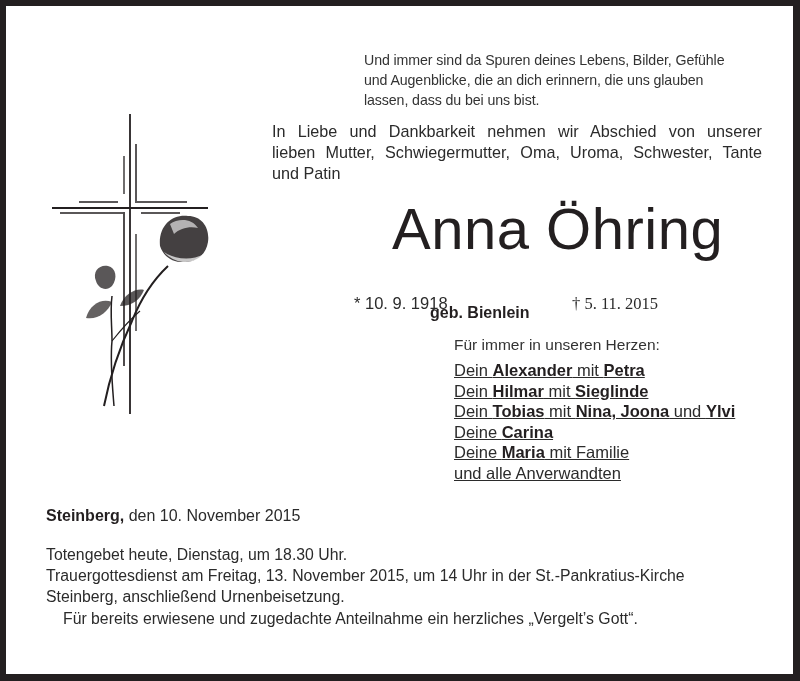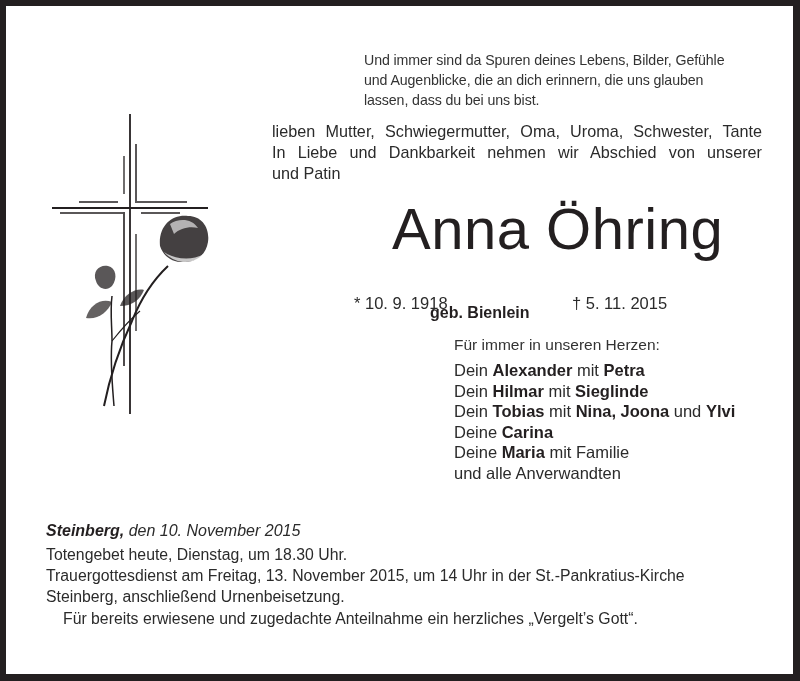--- a/index.html
+++ b/index.html
@@ -45,36 +45,36 @@
       font-size: 16px; font-weight: bold;
       color: #231f20;
       margin-top: 32px;
     }
     .born {
       left: 348px; top: 288px;
       font-size: 16.5px; color: #2b2b2b;
     }
     .died {
       left: 566px; top: 288px;
-      font-size: 16.5px; color: #2b2b2b;
+      font-size: 16.5px; color: #2b2b2b; font-family: Liberation Serif, serif;
     }
     .forever {
       left: 448px; top: 330px;
       font-size: 15.5px; color: #333;
     }
     .mourners {
       left: 448px; top: 354px;
       font-size: 16.5px; line-height: 20.6px;
       color: #2b2b2b;
     }
-    .mourners .row { white-space: nowrap; }
+    .mourners .row { white-space: nowrap; text-decoration: underline; }
     .mourners b { font-weight: bold; color: #231f20; }
     .place {
-      left: 40px; top: 516px;
-      font-size: 16px; color: #2b2b2b; font-style: italic;
+      left: 40px; top: 501px;
+      font-size: 16px; color: #2b2b2b;
     }
     .place b { font-weight: bold; color: #231f20; }
     .services {
       left: 40px; top: 538px;
       font-size: 15.8px; line-height: 21px;
       color: #2b2b2b;
     }
     .thanks {
       left: 40px; top: 604px;
       font-size: 15.8px; color: #2b2b2b; margin-left: 17px;
@@ -124,22 +124,22 @@
     </svg>
   </div>
 
   <div class="abs motto">
     <div>Und immer sind da Spuren deines Lebens, Bilder, Gefühle</div>
     <div>und Augenblicke, die an dich erinnern, die uns glauben</div>
     <div>lassen, dass du bei uns bist.</div>
   </div>
 
   <div class="abs intro">
+    <div class="justify">In Liebe und Dankbarkeit nehmen wir Abschied von unserer</div>
     <div class="justify">lieben Mutter, Schwiegermutter, Oma, Uroma, Schwester, Tante</div>
-    <div class="justify">In Liebe und Dankbarkeit nehmen wir Abschied von unserer</div>
     <div>und Patin</div>
   </div>
 
   <div class="abs name">Anna Öhring</div>
   <div class="abs maiden">geb. Bienlein</div>
   <div class="abs born">* 10. 9. 1918</div>
   <div class="abs died">† 5. 11. 2015</div>
 
   <div class="abs forever">Für immer in unseren Herzen:</div>
   <div class="abs mourners">

